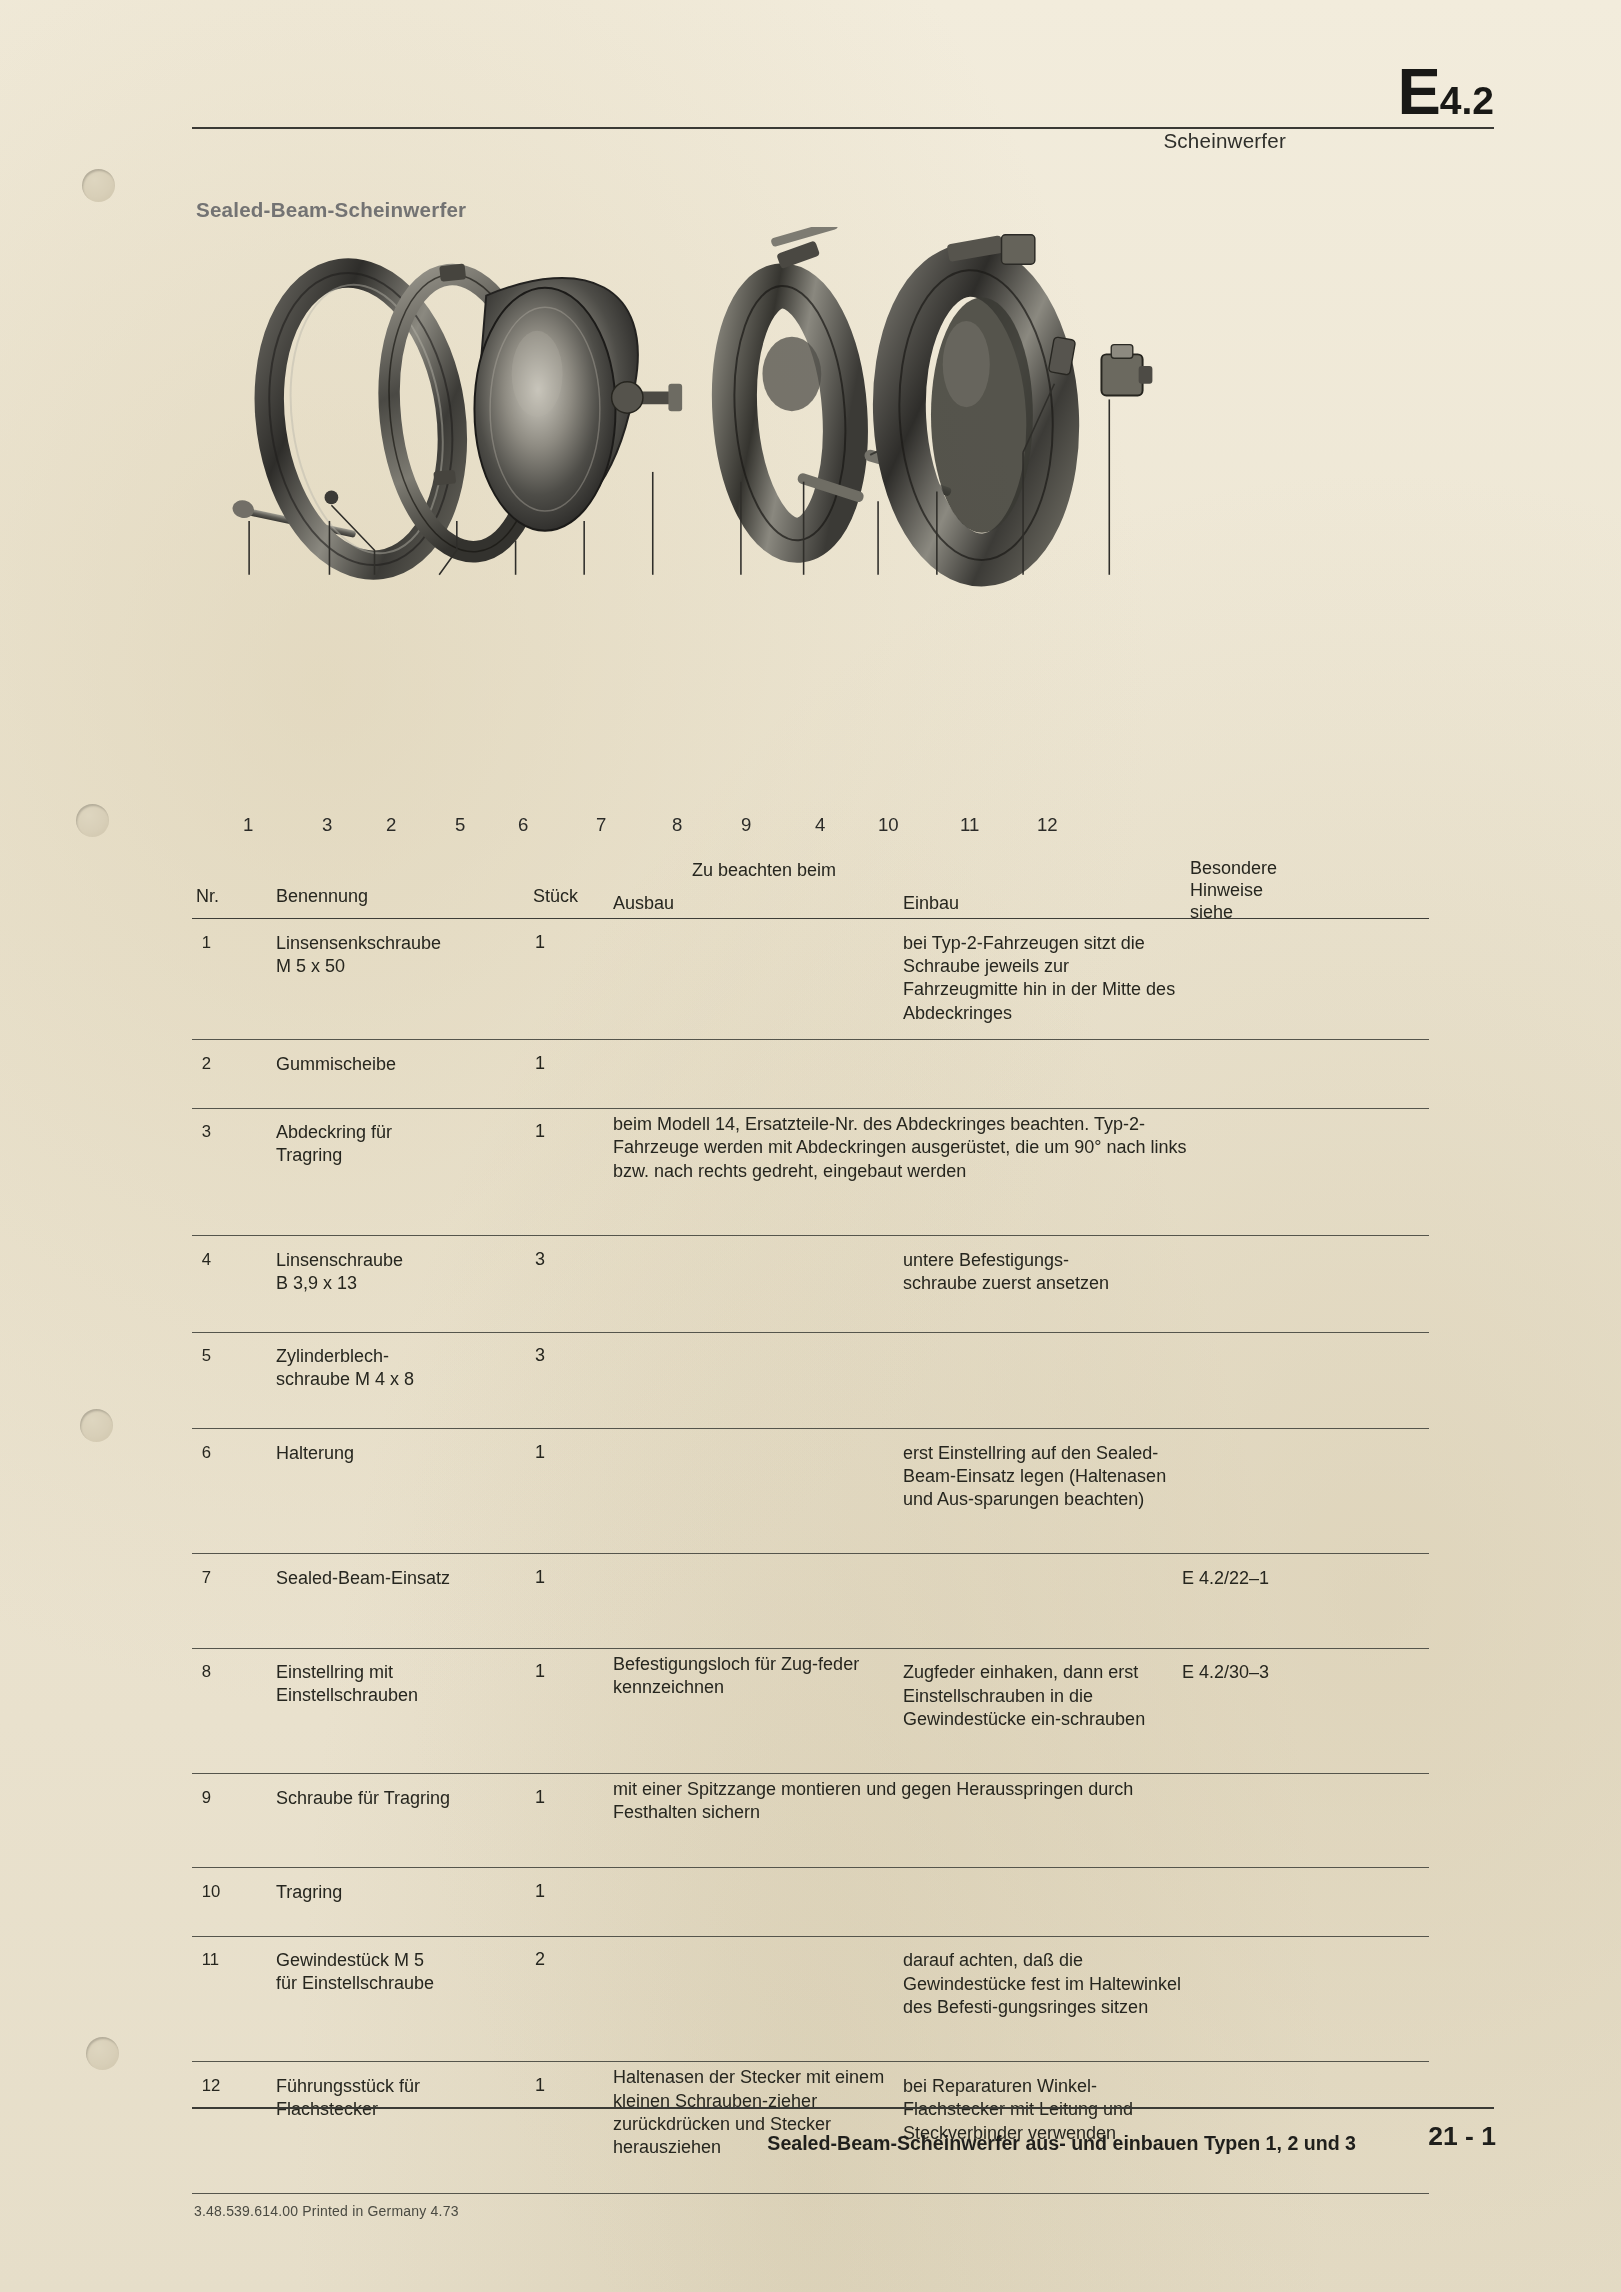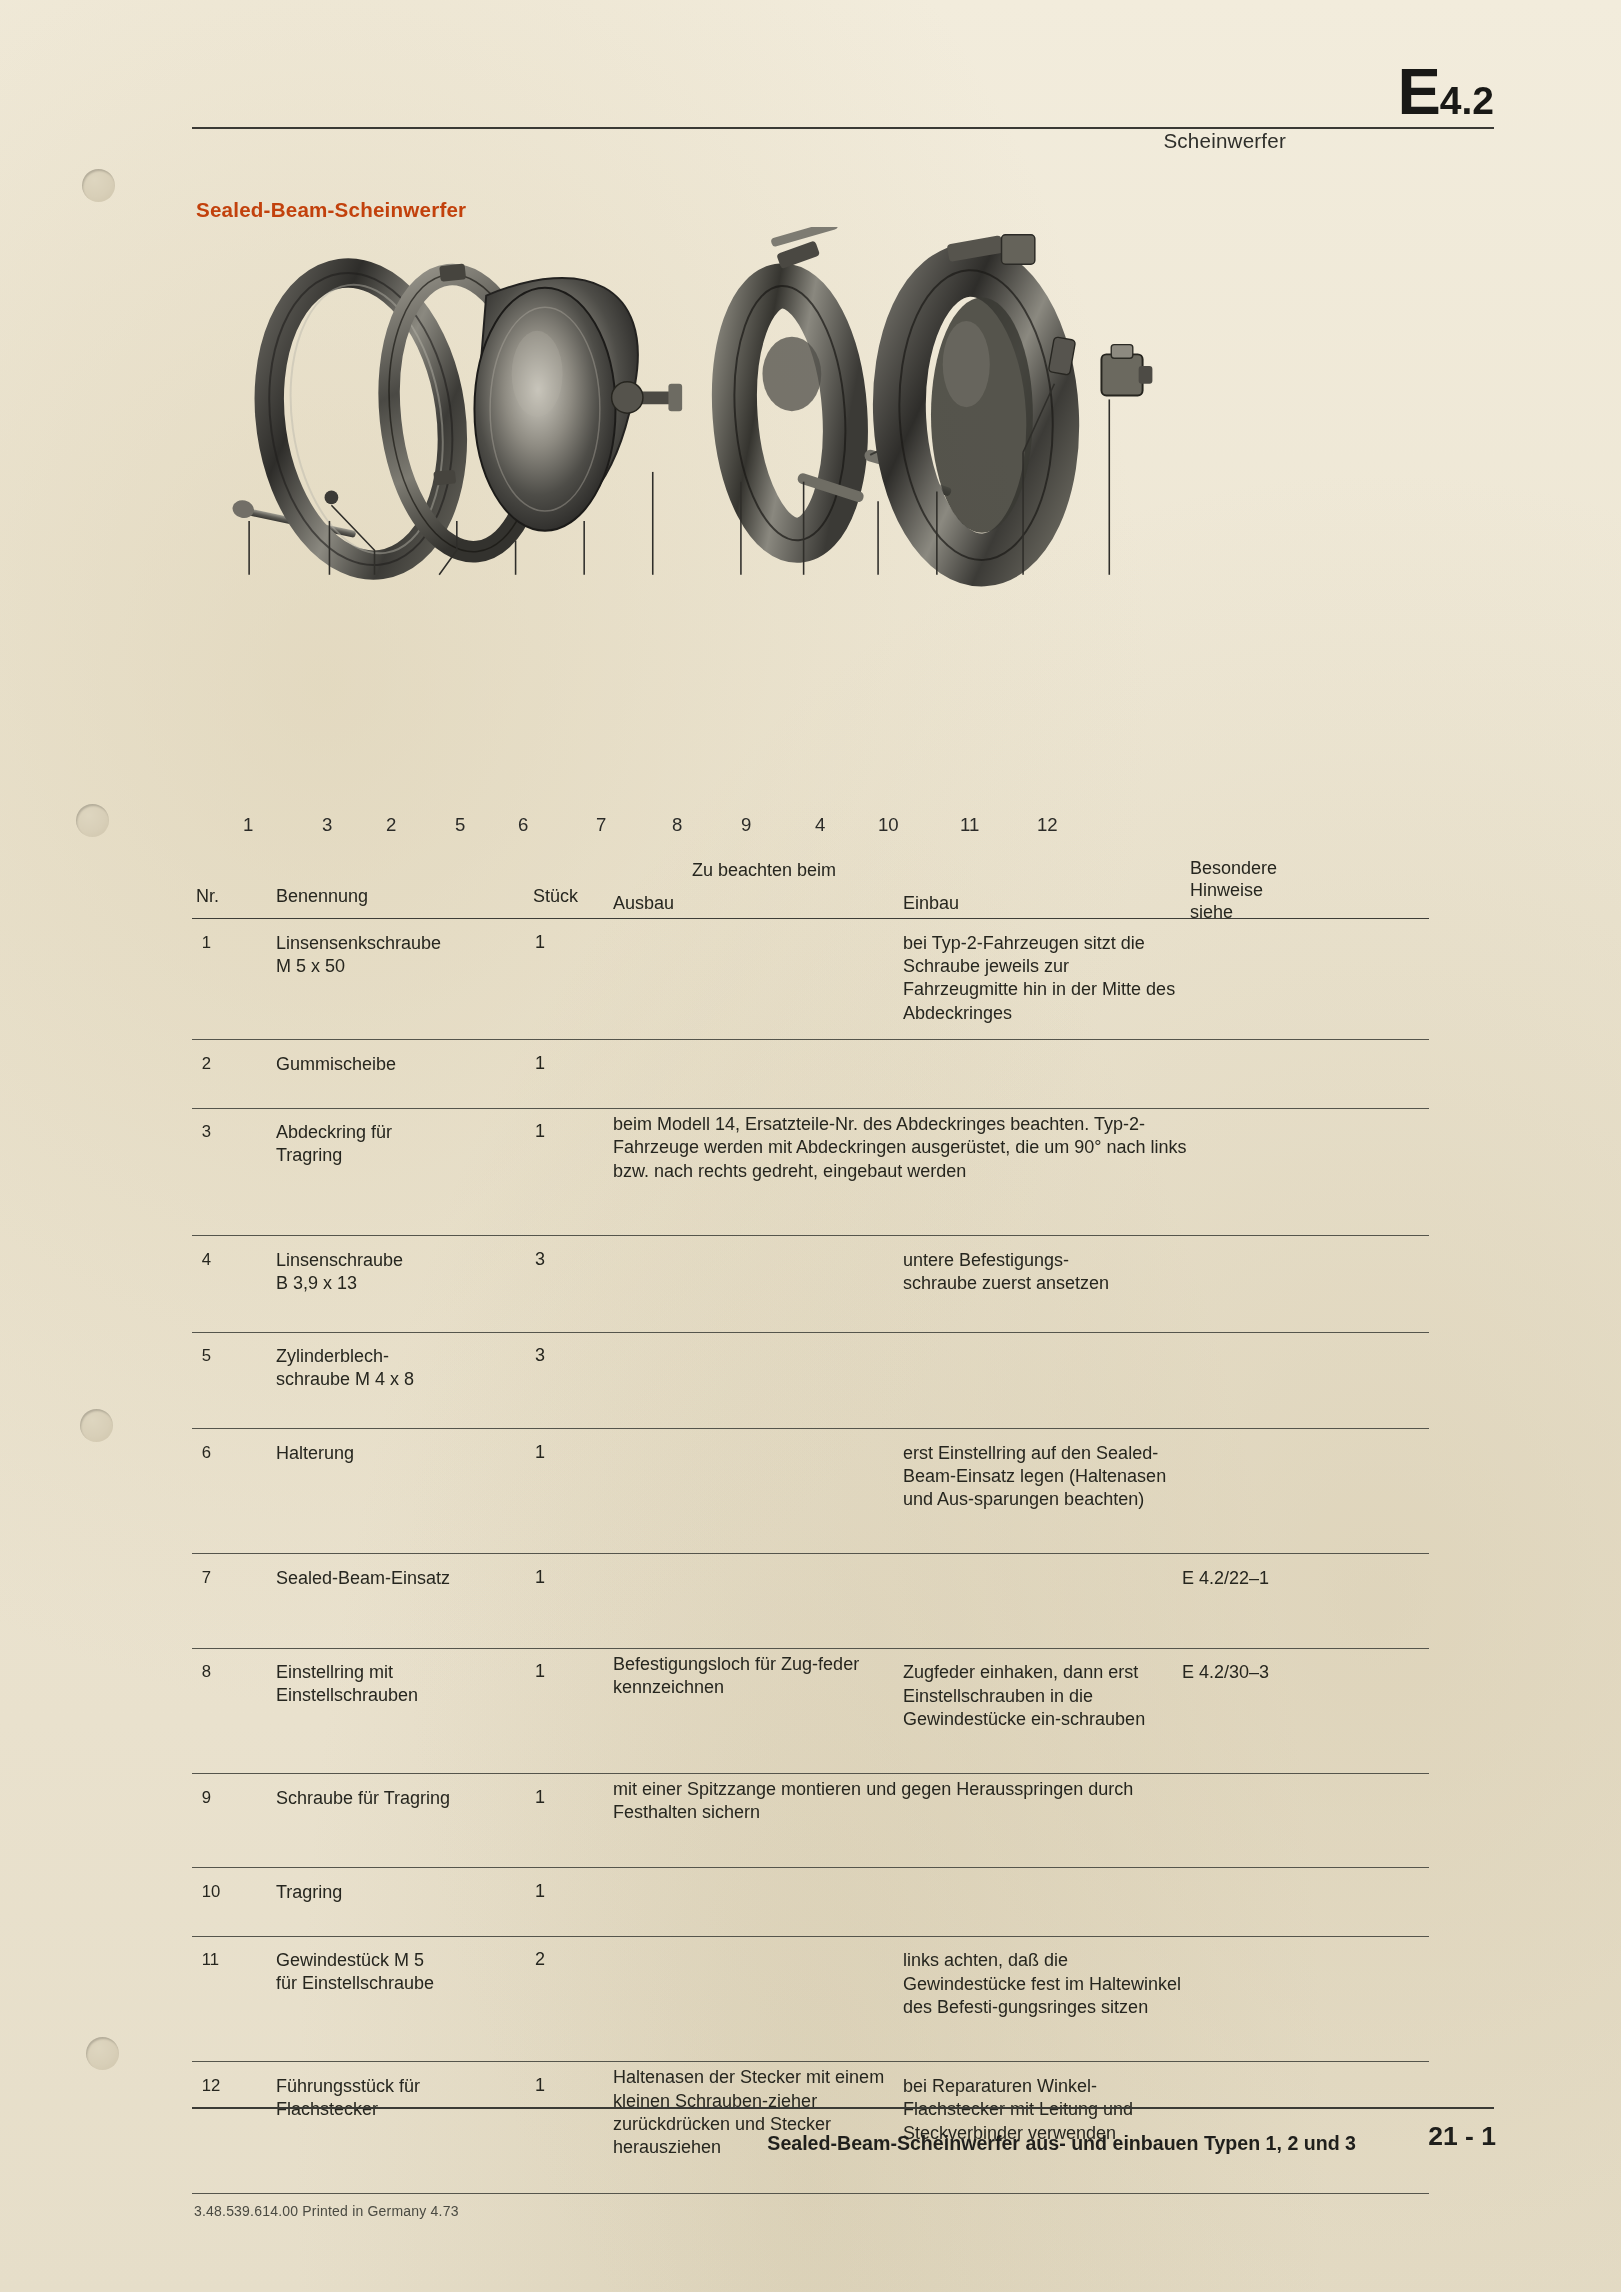--- a/index.html
+++ b/index.html
@@ -88,21 +88,21 @@
   .header-code .small {
     font-size: 39px;
   }
 
   .section-title {
     position: absolute;
     left: 196px;
     top: 198px;
     font-size: 20.6px;
     font-weight: bold;
-    color: #c2410c;
+    color: #737373;
     letter-spacing: 0.2px;
   }
 
   
   .figure {
     position: absolute;
     left: 192px;
     top: 227px;
     width: 1235px;
     height: 627px;
@@ -469,21 +469,21 @@
         <span class="c-ein"></span>
         <span class="c-bes"></span>
       </div>
       <div class="rule thin"></div>
 
       <div class="trow" style="height:98px">
         <span class="c-nr">11</span>
         <span class="c-ben">Gewindestück M 5<br>für Einstellschraube</span>
         <span class="c-stk">2</span>
         <span class="c-aus"></span>
-        <span class="c-ein">links achten, daß die Gewindestücke fest im Haltewinkel des Befesti-gungsringes sitzen</span>
+        <span class="c-ein">darauf achten, daß die Gewindestücke fest im Haltewinkel des Befesti-gungsringes sitzen</span>
         <span class="c-bes"></span>
       </div>
       <div class="rule thin"></div>
 
       <div class="trow" style="height:104px">
         <span class="c-nr">12</span>
         <span class="c-ben">Führungsstück für<br>Flachstecker</span>
         <span class="c-stk">1</span>
         <span class="c-aus">Haltenasen der Stecker mit einem kleinen Schrauben-zieher zurückdrücken und Stecker herausziehen</span>
         <span class="c-ein">bei Reparaturen Winkel-Flachstecker mit Leitung und Steckverbinder verwenden</span>

